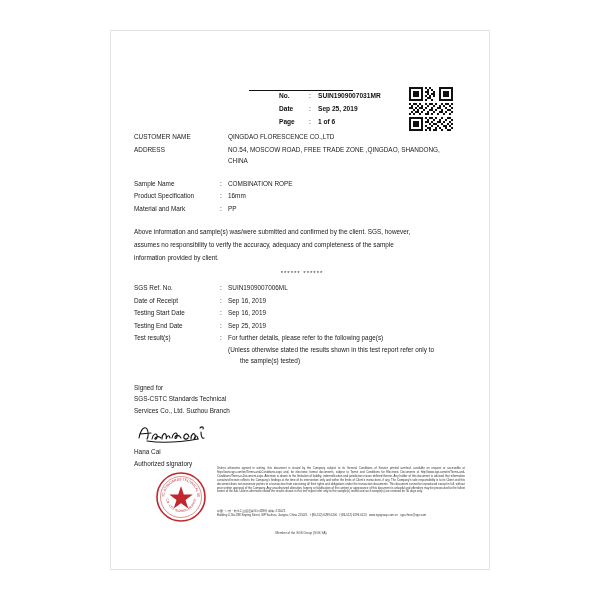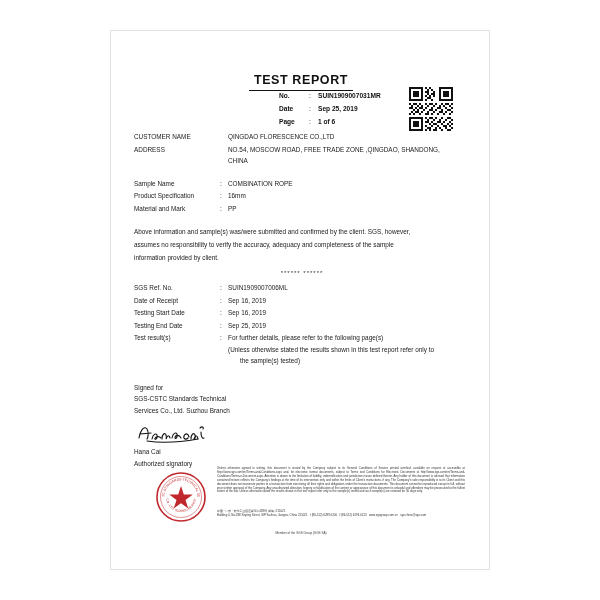--- a/index.html
+++ b/index.html
@@ -161,21 +161,20 @@
     font-size: 3.1px;
     color: #444;
   }
 </style>
 </head>
 <body>
 
 <div class="page">
   <div class="sheet">
 
-    <div class="title">TEST REPORT</div>
     <div class="title-underline"></div>
 
     <div class="hdr-block">
       <div class="hdr-row">
         <span class="hdr-label">No.</span>
         <span class="hdr-colon">:</span>
         <span class="hdr-val">SUIN1909007031MR</span>
       </div>
       <div class="hdr-row">
         <span class="hdr-label">Date</span>

